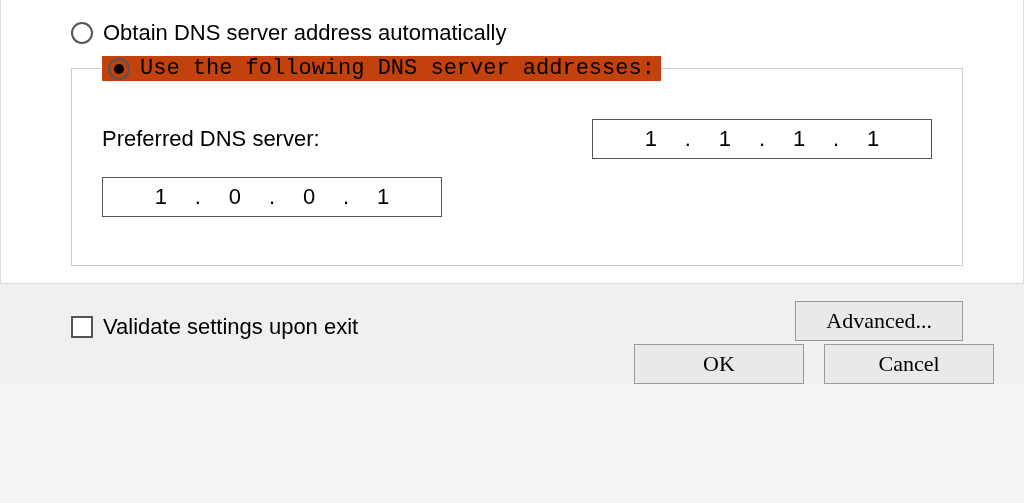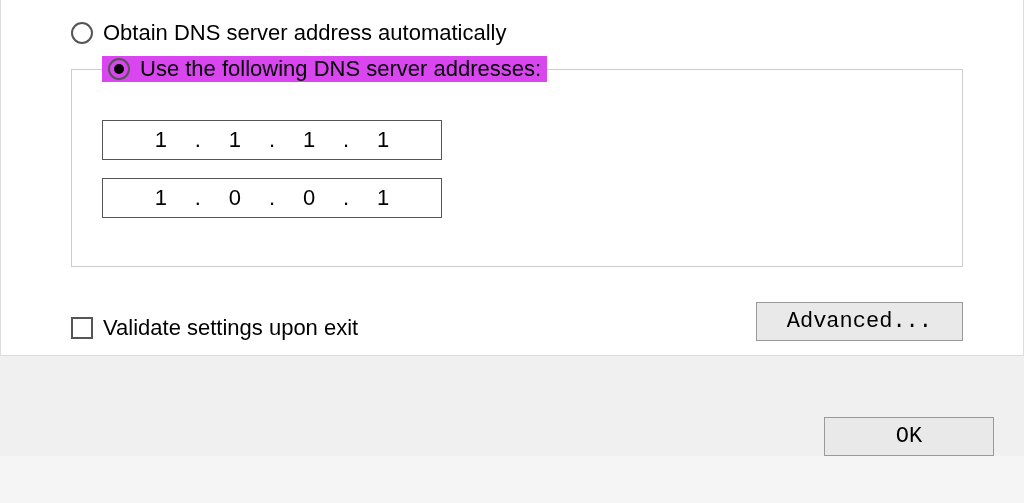--- a/index.html
+++ b/index.html
@@ -11,21 +11,21 @@
       width: 1024px;
       height: 503px;
       overflow: hidden;
     }
     .panel {
       background: #fff;
       border: 1px solid #ddd;
       border-top: none;
       margin: 0;
       padding: 20px 60px 20px 70px;
-      height: 356px;
+      height: 284px;
       position: relative;
     }
     .radio-row {
       display: flex;
       align-items: center;
       gap: 10px;
       margin-bottom: 10px;
       cursor: pointer;
     }
     .radio-outer {
@@ -50,22 +50,23 @@
       border: 1px solid #ccc;
       padding: 20px 30px 30px 30px;
       margin-top: 0;
       position: relative;
     }
     legend.legend {
       padding: 0 6px;
       display: flex;
       align-items: center;
       gap: 10px;
-      background: #d946ef;
+      background: #c2410c;
       cursor: pointer;
+      font-family: Liberation Mono, monospace;
     }
     .dns-row {
       display: flex;
       align-items: center;
       justify-content: space-between;
       margin: 18px 0;
     }
     .dns-label { flex: 0 0 340px; }
     .ip-box {
       border: 1px solid #555;
@@ -107,21 +108,21 @@
       width: 22px;
       height: 22px;
       border: 2px solid #555;
       background: #fff;
       flex-shrink: 0;
     }
     .button {
       border: 1px solid #999;
       background: #e9e9e9;
       padding: 6px 30px;
-      font-family: Liberation Mono, monospace;
+      font-family: Liberation Serif, serif;
       font-size: 22px;
       cursor: pointer;
     }
     .footer {
       background: #f0f0f0;
       height: 100px;
       display: flex;
       align-items: flex-end;
       justify-content: flex-end;
       gap: 20px;
@@ -141,20 +142,21 @@
 
   <fieldset class="groupbox">
     <legend class="legend">
       <span class="radio-outer radio-selected">
           <span class="radio-inner"></span>
         </span>
       <span>Use the following DNS server addresses:</span>
     </legend>
 
     <div class="dns-row">
+      <span class="dns-label">Preferred DNS server:</span>
       <div class="ip-box">
         <input class="octet" value="1" style="">
         <span class="dot">.</span>
         <input class="octet" value="1" style="">
         <span class="dot">.</span>
         <input class="octet" value="1" style="">
         <span class="dot">.</span>
         <input class="octet" value="1" style="">
       </div>
     </div>
@@ -177,13 +179,14 @@
       <span class="checkbox"></span>
       <span>Validate settings upon exit</span>
     </div>
     <button class="button">Advanced...</button>
   </div>
 
 </div>
 
 <div class="footer">
   <button class="button">OK</button>
+  <button class="button">Cancel</button>
 </div>
 
 </body></html>

